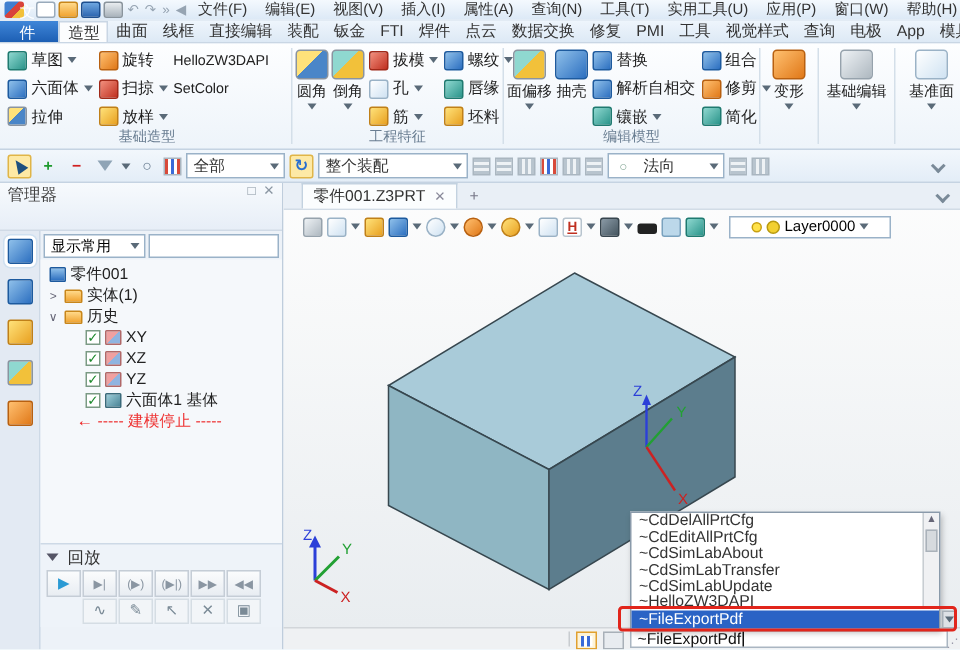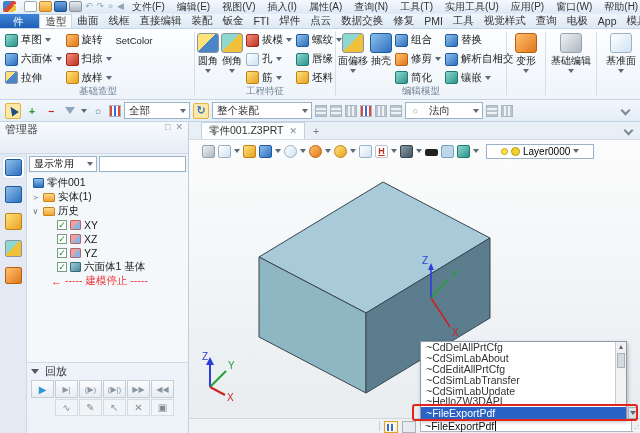--- a/index.html
+++ b/index.html
@@ -253,20 +253,23 @@
           <span class="dd"></span>
         </div>
         <div class="rbtn">
           <span class="ricon ic-yellow"></span>
           <span>放样</span>
           <span class="dd"></span>
         </div>
       </div>
       <div class="rcol">
         <div class="rbtn api">
+          <span>HelloZW3DAPI</span>
+        </div>
+        <div class="rbtn api">
           <span>SetColor</span>
         </div>
       </div>
       <div class="glabel">基础造型</div>
     </div>
     <div class="gsep"></div>
 
     <div class="rgroup" style="width:140px">
       <div class="bigbtn">
         <span class="bigicon ic-mix"></span>
@@ -320,45 +323,45 @@
         <span class="blabel">面偏移</span>
         <span class="dd"></span>
       </div>
       <div class="bigbtn">
         <span class="bigicon ic-blue"></span>
         <span class="blabel">抽壳</span>
       </div>
       <div class="rcol">
         <div class="rbtn">
           <span class="ricon ic-blue"></span>
+          <span>替换</span>
+        </div>
+        <div class="rbtn">
+          <span class="ricon ic-blue"></span>
+          <span>解析自相交</span>
+        </div>
+        <div class="rbtn">
+          <span class="ricon ic-teal"></span>
+          <span>镶嵌</span>
+          <span class="dd"></span>
+        </div>
+      </div>
+      <div class="rcol">
+        <div class="rbtn">
+          <span class="ricon ic-blue"></span>
           <span>组合</span>
         </div>
         <div class="rbtn">
           <span class="ricon ic-orange"></span>
           <span>修剪</span>
           <span class="dd"></span>
         </div>
         <div class="rbtn">
           <span class="ricon ic-teal"></span>
           <span>简化</span>
-        </div>
-      </div>
-      <div class="rcol">
-        <div class="rbtn">
-          <span class="ricon ic-blue"></span>
-          <span>替换</span>
-        </div>
-        <div class="rbtn">
-          <span class="ricon ic-blue"></span>
-          <span>解析自相交</span>
-        </div>
-        <div class="rbtn">
-          <span class="ricon ic-teal"></span>
-          <span>镶嵌</span>
-          <span class="dd"></span>
         </div>
       </div>
       <div class="glabel">编辑模型</div>
     </div>
     <div class="gsep"></div>
 
     <div class="rgroup" style="width:38px;justify-content:center">
       <div class="bigbtn">
         <span class="bigicon ic-orange"></span>
         <span class="blabel">变形</span>
@@ -576,22 +579,22 @@
           <text x="39" y="247" font-size="10" fill="#22a033">Y</text>
           <text x="38" y="279" font-size="10" fill="#cc2222">X</text>
         </g>
       </svg>
 
     </div>
   </div>
 
   <div class="cmdlist">
     <div class="citem">~CdDelAllPrtCfg</div>
+    <div class="citem">~CdEditAllPrtCfg</div>
     <div class="citem">~CdSimLabAbout</div>
-    <div class="citem">~CdEditAllPrtCfg</div>
     <div class="citem">~CdSimLabTransfer</div>
     <div class="citem">~CdSimLabUpdate</div>
     <div class="citem">~HelloZW3DAPI</div>
     <div class="citem sel">~FileExportPdf</div>
     <div class="cscroll">
       <span class="up">▲</span>
       <span class="cthumb"></span>
     </div>
   </div>
   <div class="selarrow">

